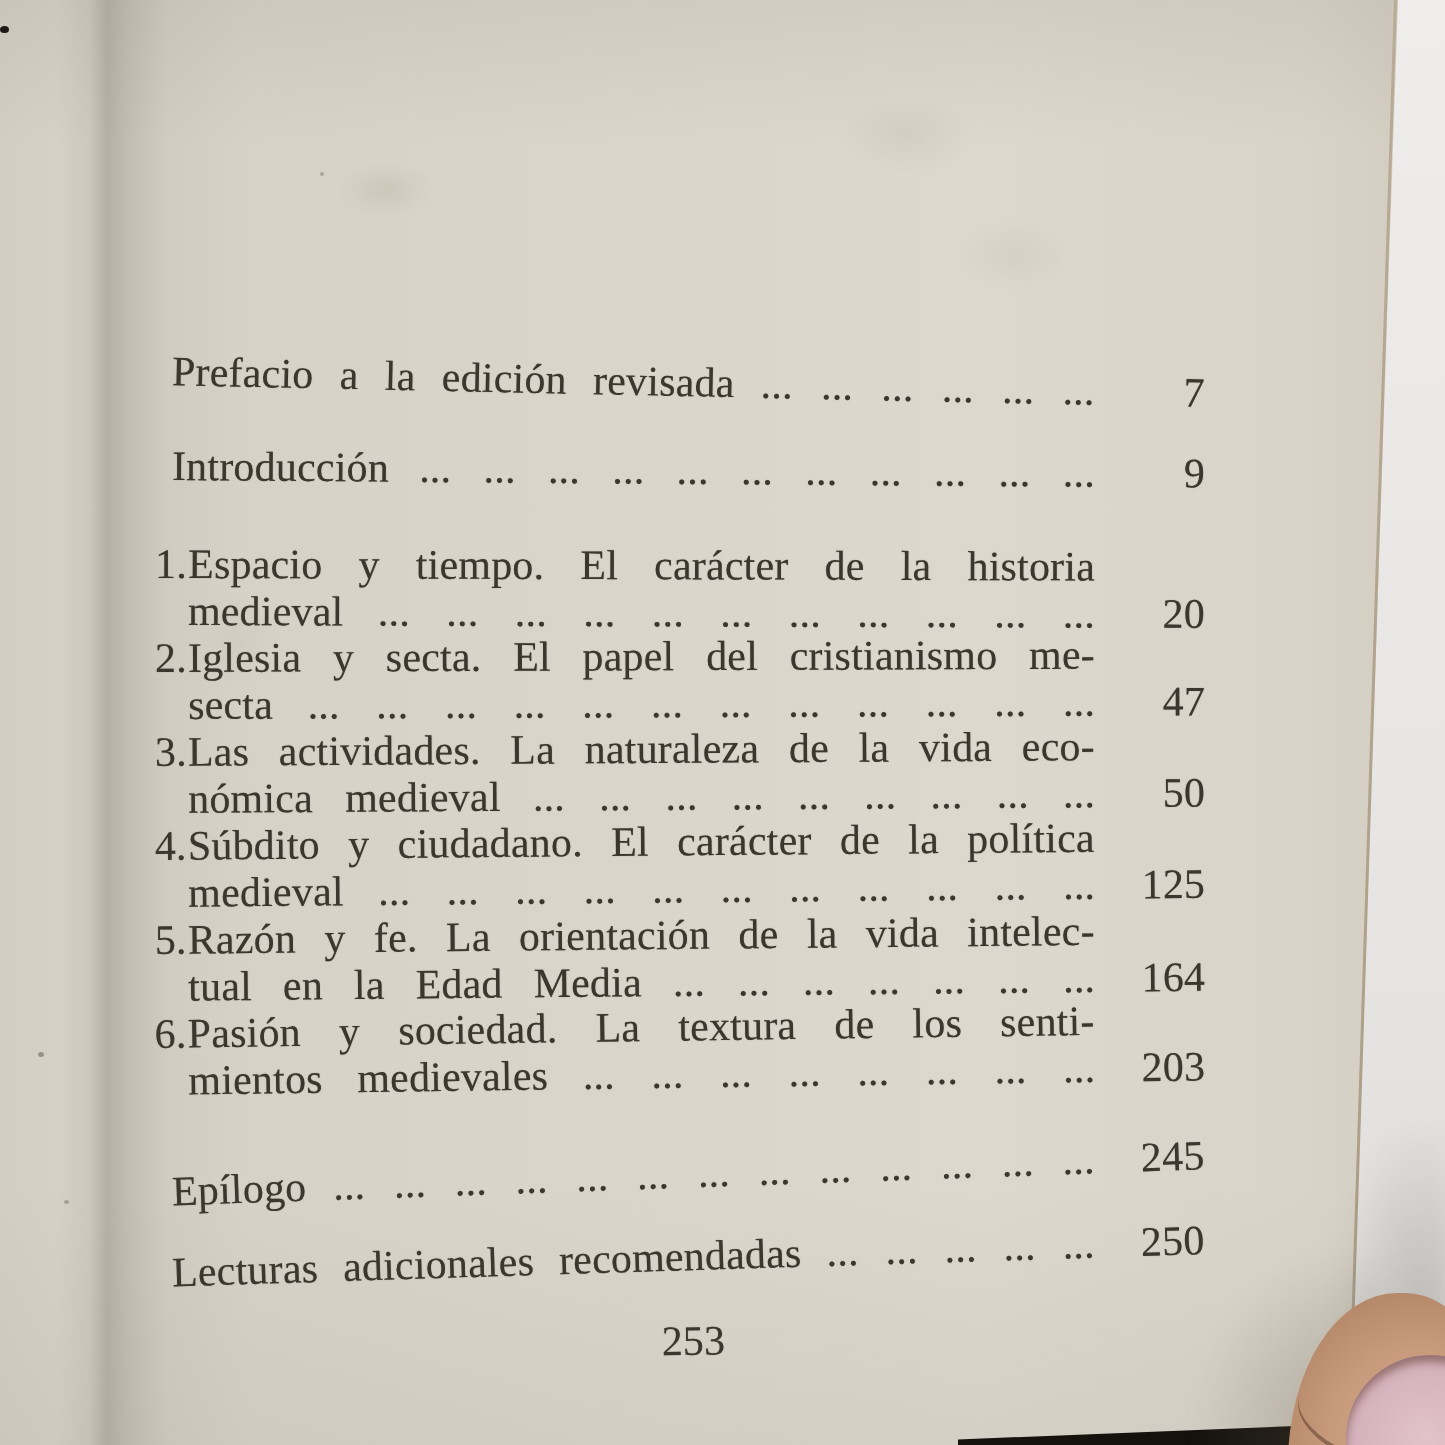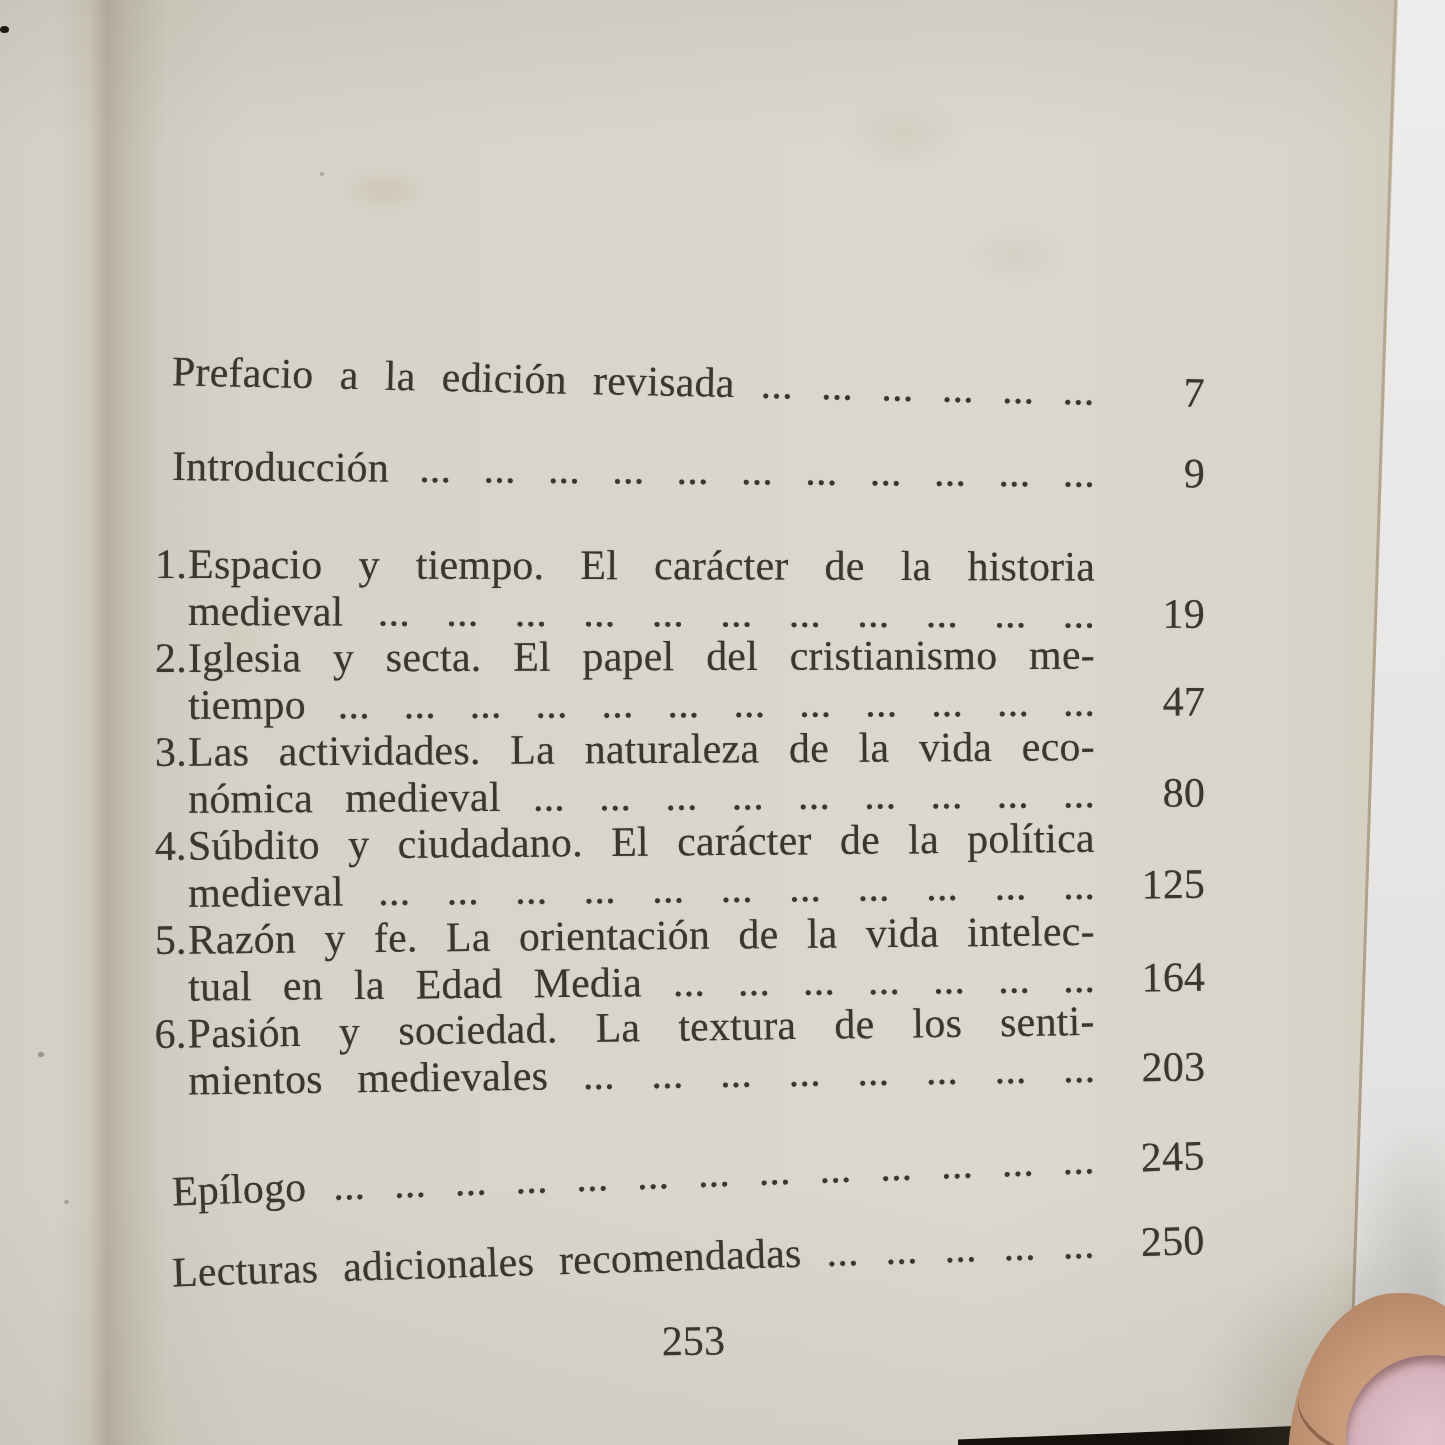--- a/index.html
+++ b/index.html
@@ -132,45 +132,45 @@
 
     <div class="row chapter r2" style="--rot:0.15deg">
       <div class="num">1.</div>
       <div class="entry">
         <div>Espacio y tiempo. El carácter de la historia</div>
         <div>
           <span>medieval</span>
           <span class="leader">... ... ... ... ... ... ... ... ... ... ...</span>
         </div>
       </div>
-      <div class="pnum">19</div>
+      <div class="pnum">20</div>
     </div>
 
     <div class="row chapter" style="--rot:-0.2deg">
       <div class="num">2.</div>
       <div class="entry">
         <div>Iglesia y secta. El papel del cristianismo me-</div>
         <div>
-          <span>tiempo</span>
+          <span>secta</span>
           <span class="leader">... ... ... ... ... ... ... ... ... ... ... ...</span>
         </div>
       </div>
       <div class="pnum">47</div>
     </div>
 
     <div class="row chapter" style="--rot:-0.35deg">
       <div class="num">3.</div>
       <div class="entry">
         <div>Las actividades. La naturaleza de la vida eco-</div>
         <div>
           <span>nómica medieval</span>
           <span class="leader">... ... ... ... ... ... ... ... ...</span>
         </div>
       </div>
-      <div class="pnum">80</div>
+      <div class="pnum">50</div>
     </div>
 
     <div class="row chapter" style="--rot:-0.5deg">
       <div class="num">4.</div>
       <div class="entry">
         <div>Súbdito y ciudadano. El carácter de la política</div>
         <div>
           <span>medieval</span>
           <span class="leader">... ... ... ... ... ... ... ... ... ... ...</span>
         </div>

